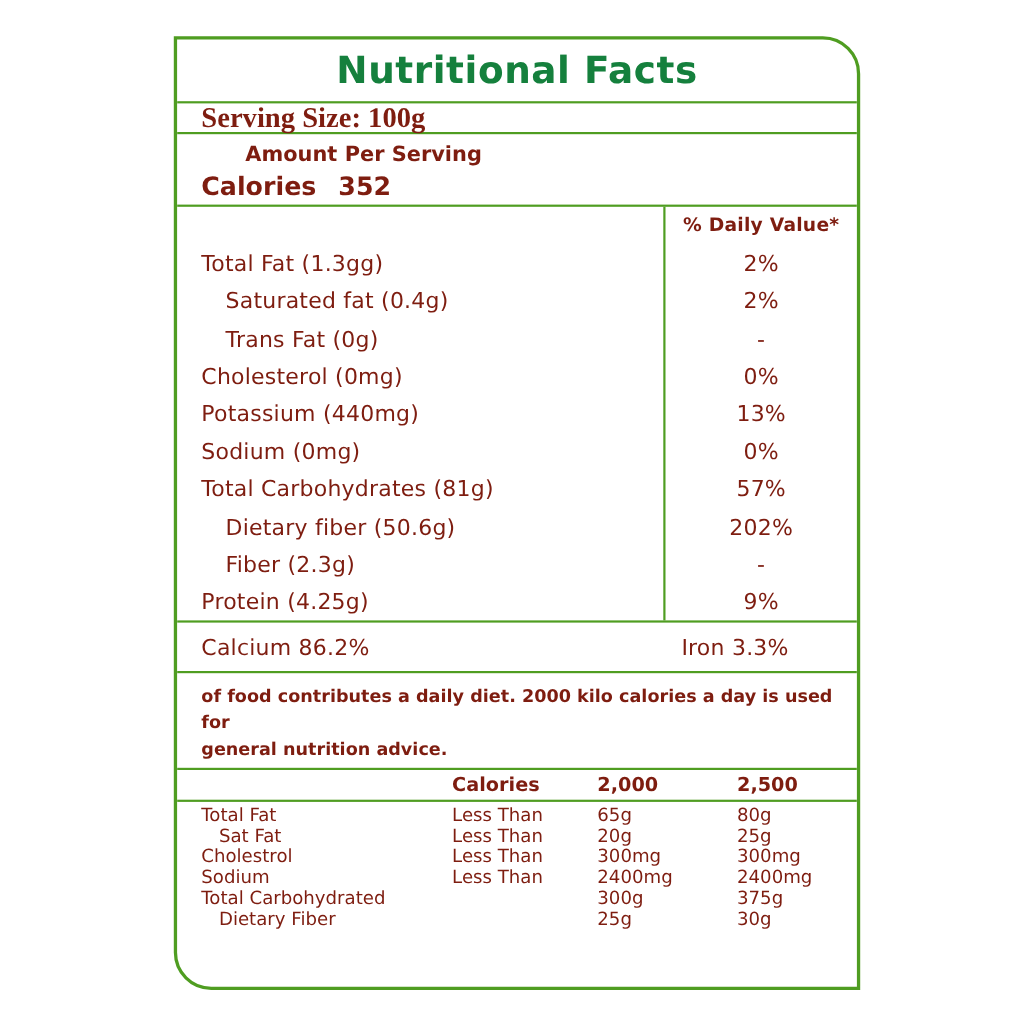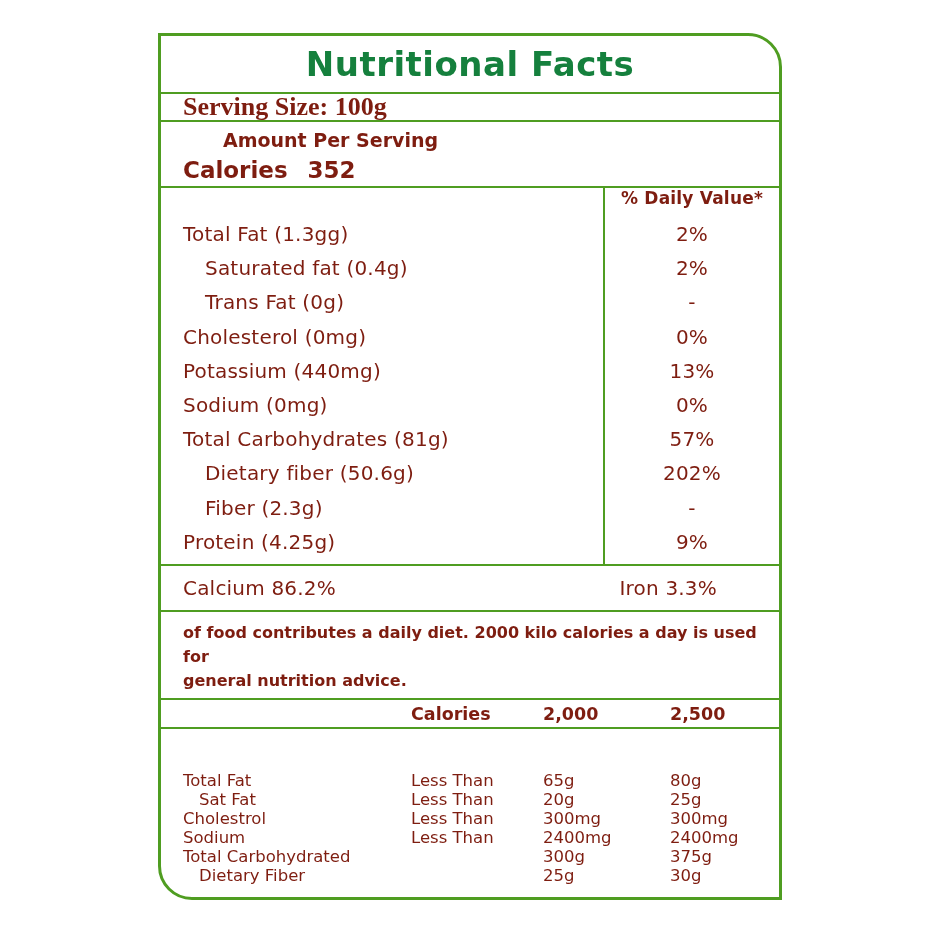--- a/index.html
+++ b/index.html
@@ -26,37 +26,37 @@
 
   
   .calories-sec { height:66px; padding:7px 0 0 22px; }
   .aps { font-size:19px; font-weight:bold;margin-left:40px; }
   .cal-line { margin-top:6px; font-size:23px; font-weight:bold; }
   .cal-line .cal-val { margin-left:20px; }
 
   
   .nutrients-sec { height:378px; position:relative; display:flex; flex-direction:column; }
   .vline { position:absolute; top:0; bottom:0; right:174px; width:2px; background:#4f9d21; }
-  .nrow { display:flex; flex:1; font-size:20px; letter-spacing:0.2px; }
+  .nrow { display:flex; align-items:center; flex:1; font-size:20px; letter-spacing:0.2px; }
   .nrow.nheader { flex:0 0 34px; }
   .nlabel { flex:1; padding-left:22px; }
   .indent .nlabel { padding-left:44px; }
   .ndv { width:174px; text-align:center; }
   .ndv.bold { font-weight:bold; font-size:17px; }
 
   
   .minerals-sec { height:46px; display:flex; align-items:center; justify-content:space-between;
     padding:0 62px 0 22px; font-size:20px; letter-spacing:0.2px;gap:32px; }
 
   
   .footnote-sec { height:88px; padding:9px 22px 0; font-size:16px; font-weight:bold; line-height:24px; }
 
   
   .rt-header { height:29px; display:flex; align-items:center; font-size:17.5px; font-weight:bold; }
-  .rt-body { flex:1; display:flex; flex-direction:column; justify-content:flex-end;
+  .rt-body { flex:1; display:flex; flex-direction:column; justify-content:flex-start;
     padding:2px 0 12px; border-bottom:none; }
   .rt-row { display:flex; align-items:center; font-size:16.5px; }
   .rt-c1 { width:250px; padding-left:22px; }
   .rt-row.indent .rt-c1 { padding-left:38px; }
   .rt-c2 { width:132px; }
   .rt-c3 { width:127px; }
   .rt-c4 { flex:1; }
 </style>
 </head>
 <body>

